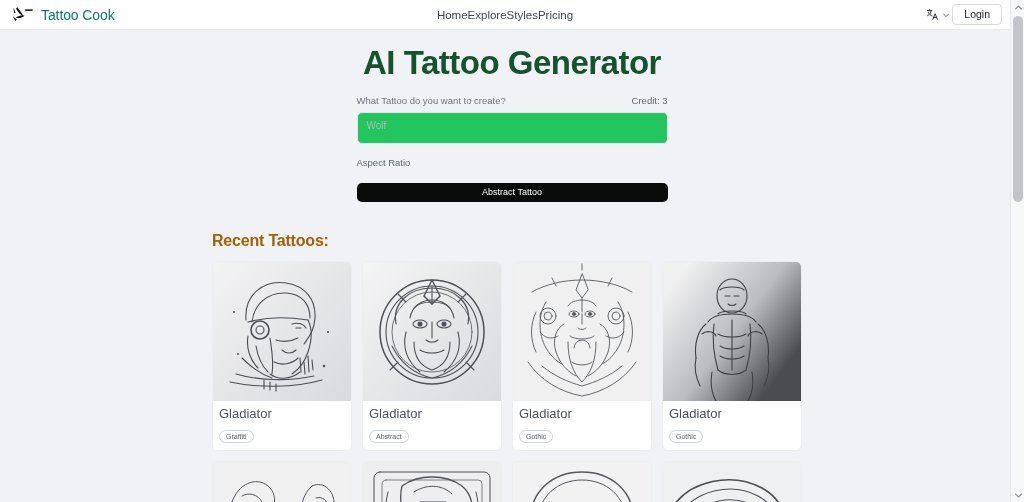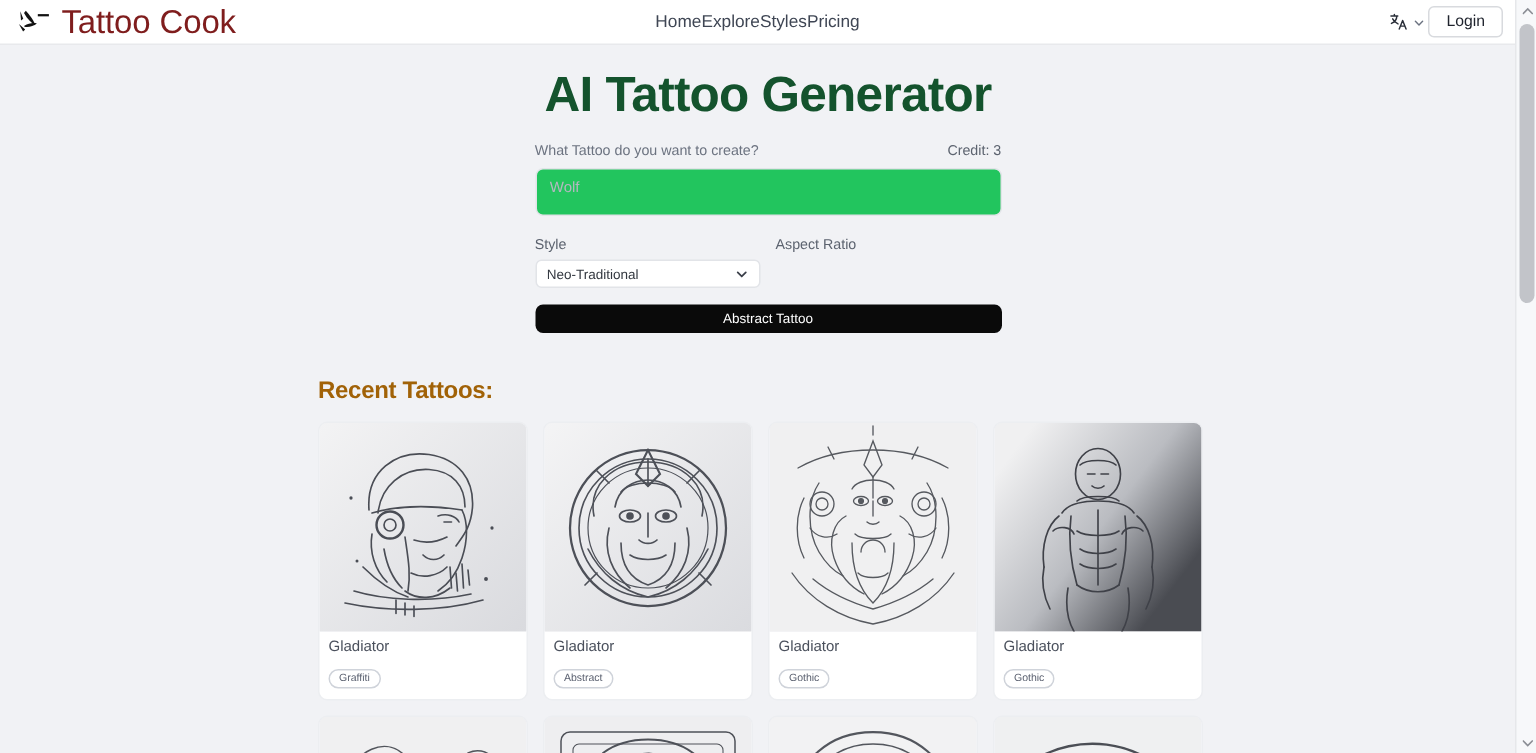--- a/index.html
+++ b/index.html
@@ -27,22 +27,22 @@
     align-items: center;
     width: 1010px;
   }
   .brand {
     display: flex; align-items: center; gap: 7px;
     margin-left: 10px;
     cursor: pointer;
   }
   .brand-logo { width: 24px; height: 20px; display: block; }
   .brand-name {
-    font-size: 22px;
-    color: #7f1d1d;
+    font-size: 14px;
+    color: #0f766e;
     letter-spacing: -0.1px;
     white-space: nowrap;
   }
   .nav {
     position: absolute;
     left: 50%;
     transform: translateX(-50%);
     display: flex;
     align-items: center;
   }
@@ -196,21 +196,21 @@
     cursor: pointer;
   }
   .card-img {
     width: 100%;
     height: 139px;
     display: block;
     background: #e9eaee;
   }
   .card-body { padding: 5px 6px 7px; }
   .card-title {
-    font-size: 10px;
+    font-size: 13px;
     color: #4a505c;
     margin-bottom: 4px;
   }
   .card-tag {
     display: inline-block;
     font-size: 7px;
     color: #5b6170;
     border: 1px solid #cfd3da;
     border-radius: 9px;
     padding: 1px 6px;
@@ -295,31 +295,20 @@
 
     <div class="form-toprow">
       <span class="form-question">What Tattoo do you want to create?</span>
       <span class="credit">Credit: 3</span>
     </div>
 
     <textarea class="prompt-input" rows="1" placeholder="Wolf" style=""></textarea>
 
     <div class="select-row">
 
-      <div class="select-col">
-        <span class="field-label">Style</span>
-        <div class="select-box">
-          <span class="select-value">Neo-Traditional</span>
-          <span>
-            <svg class="select-chev" viewBox="0 0 10 10">
-              <path d="M2 4 L5 7 L8 4" stroke="#3a3f49" stroke-width="1.3" fill="none" stroke-linecap="round" stroke-linejoin="round"></path>
-            </svg>
-          </span>
-        </div>
-      </div>
 
       <div class="select-col">
         <span class="field-label">Aspect Ratio</span>
       </div>
 
     </div>
 
     <button class="generate-btn">Abstract Tattoo</button>
   </div>
 

